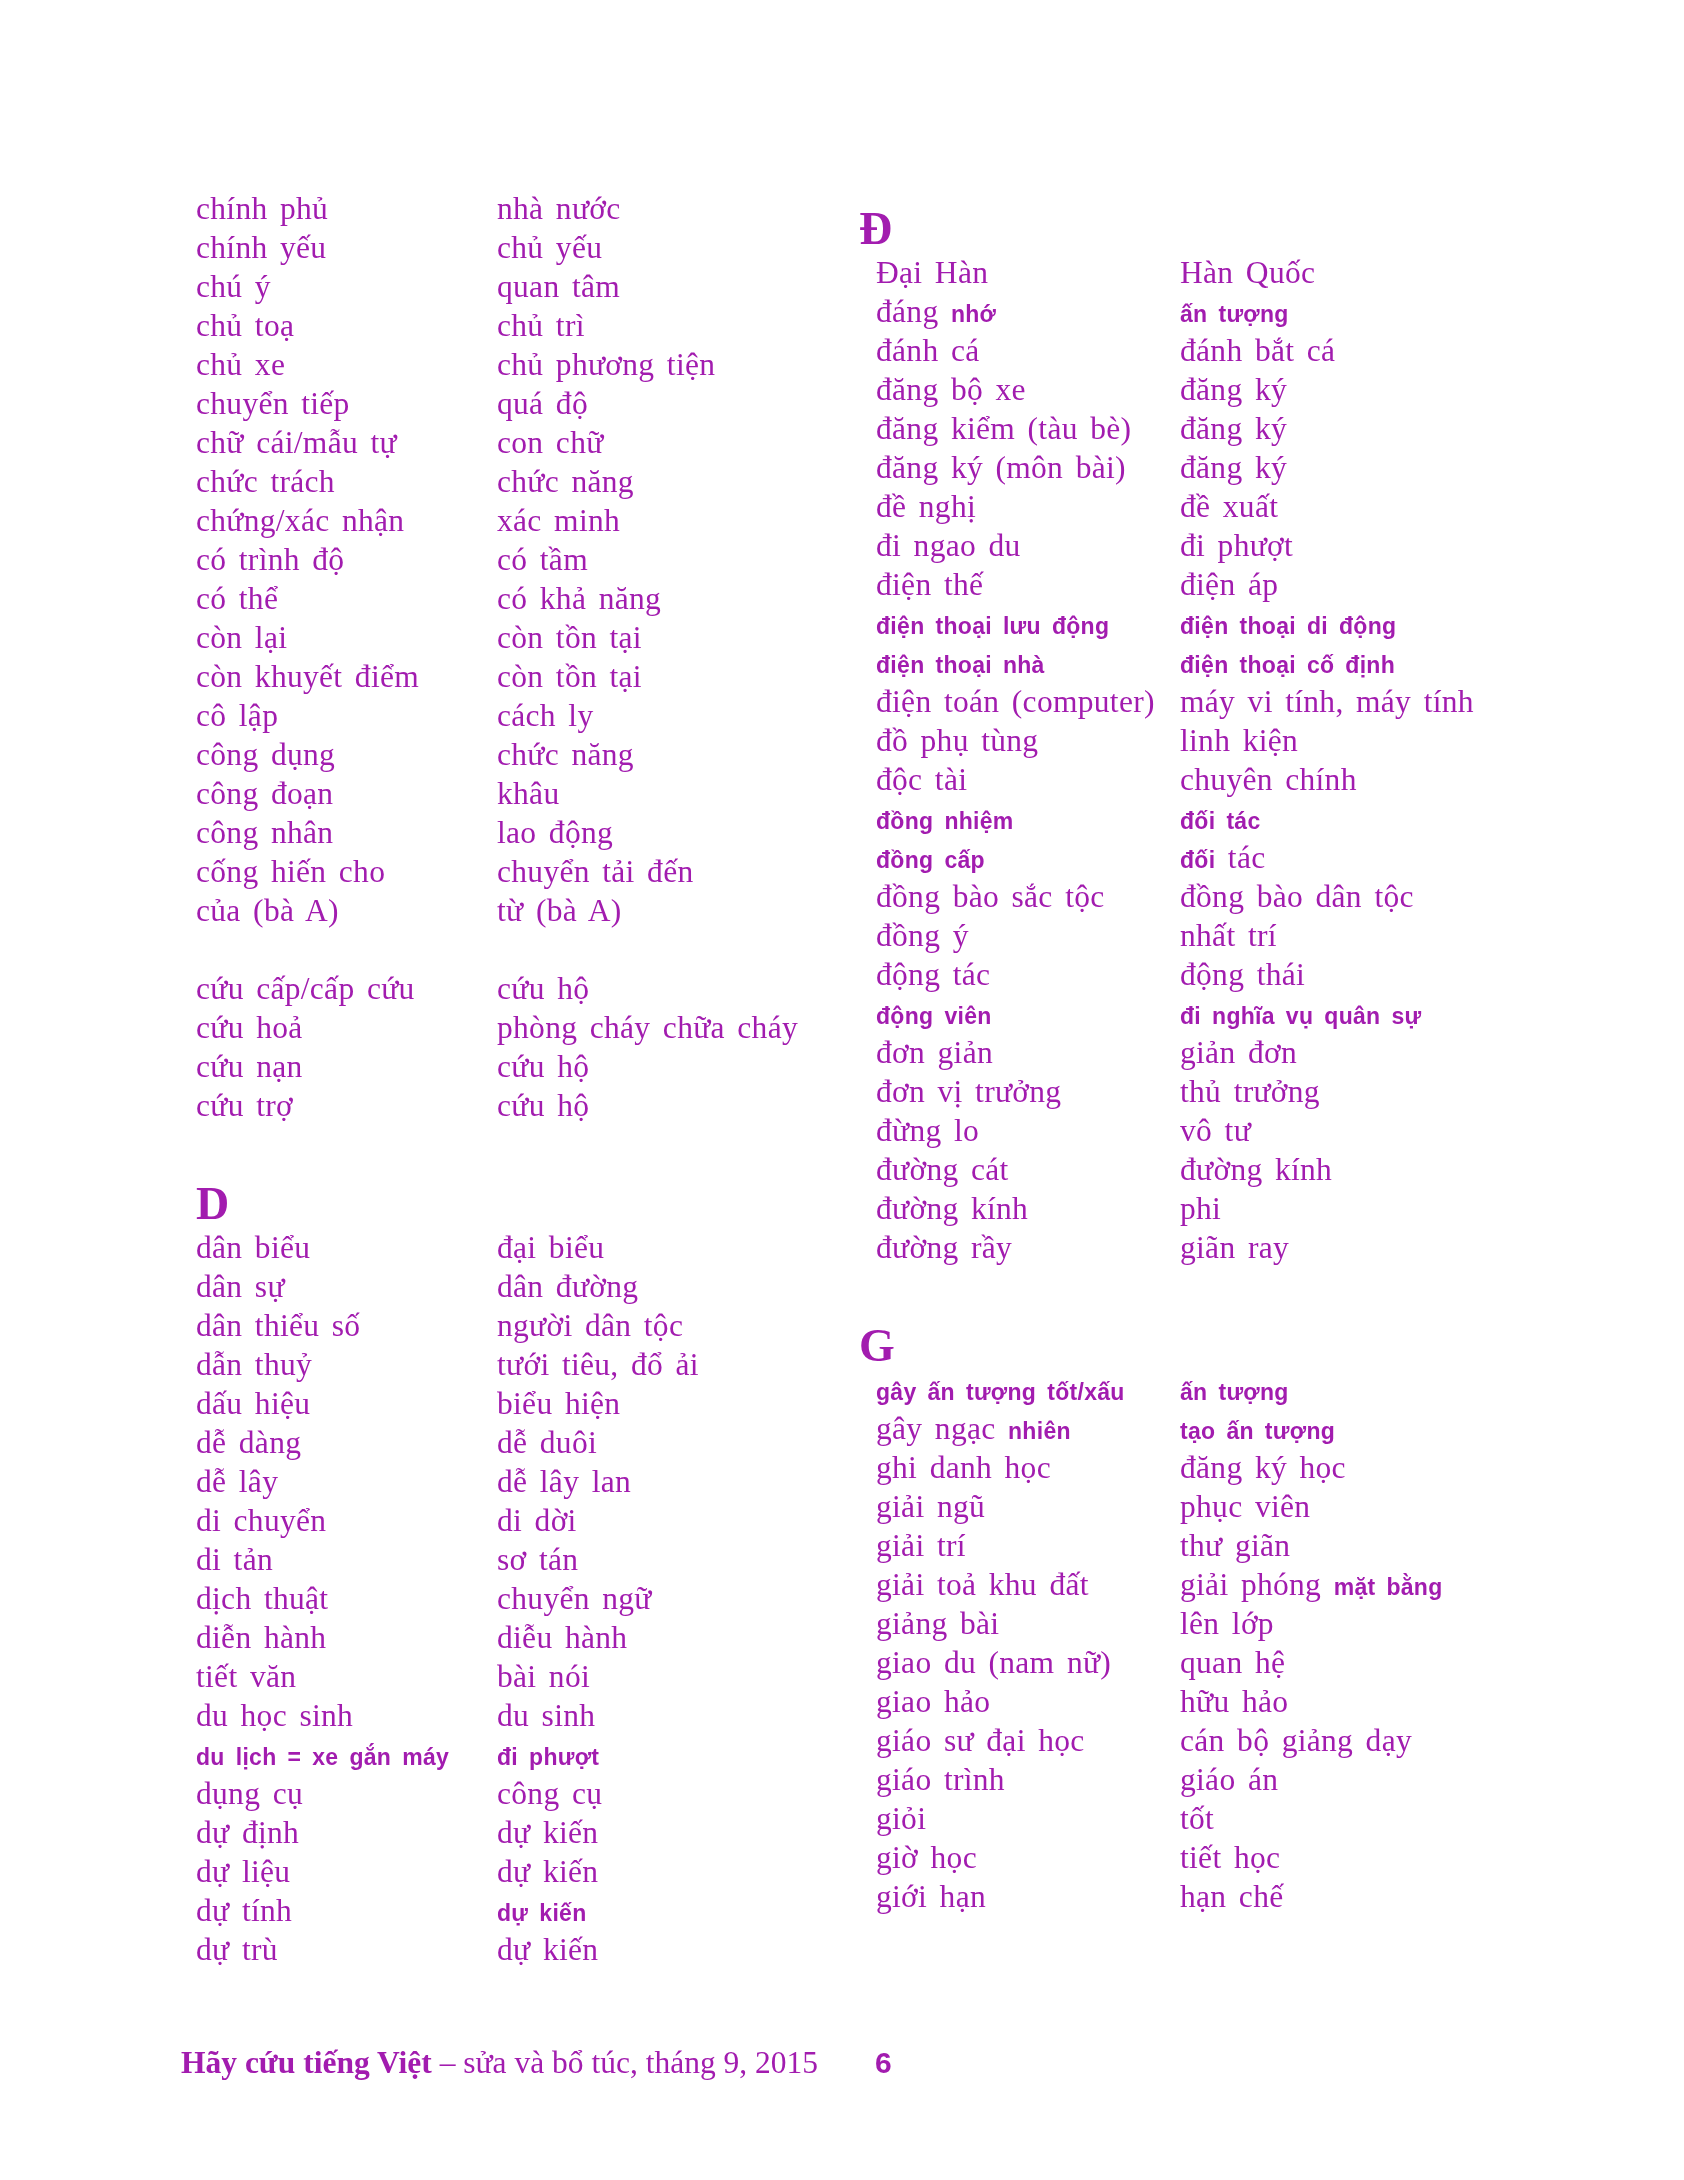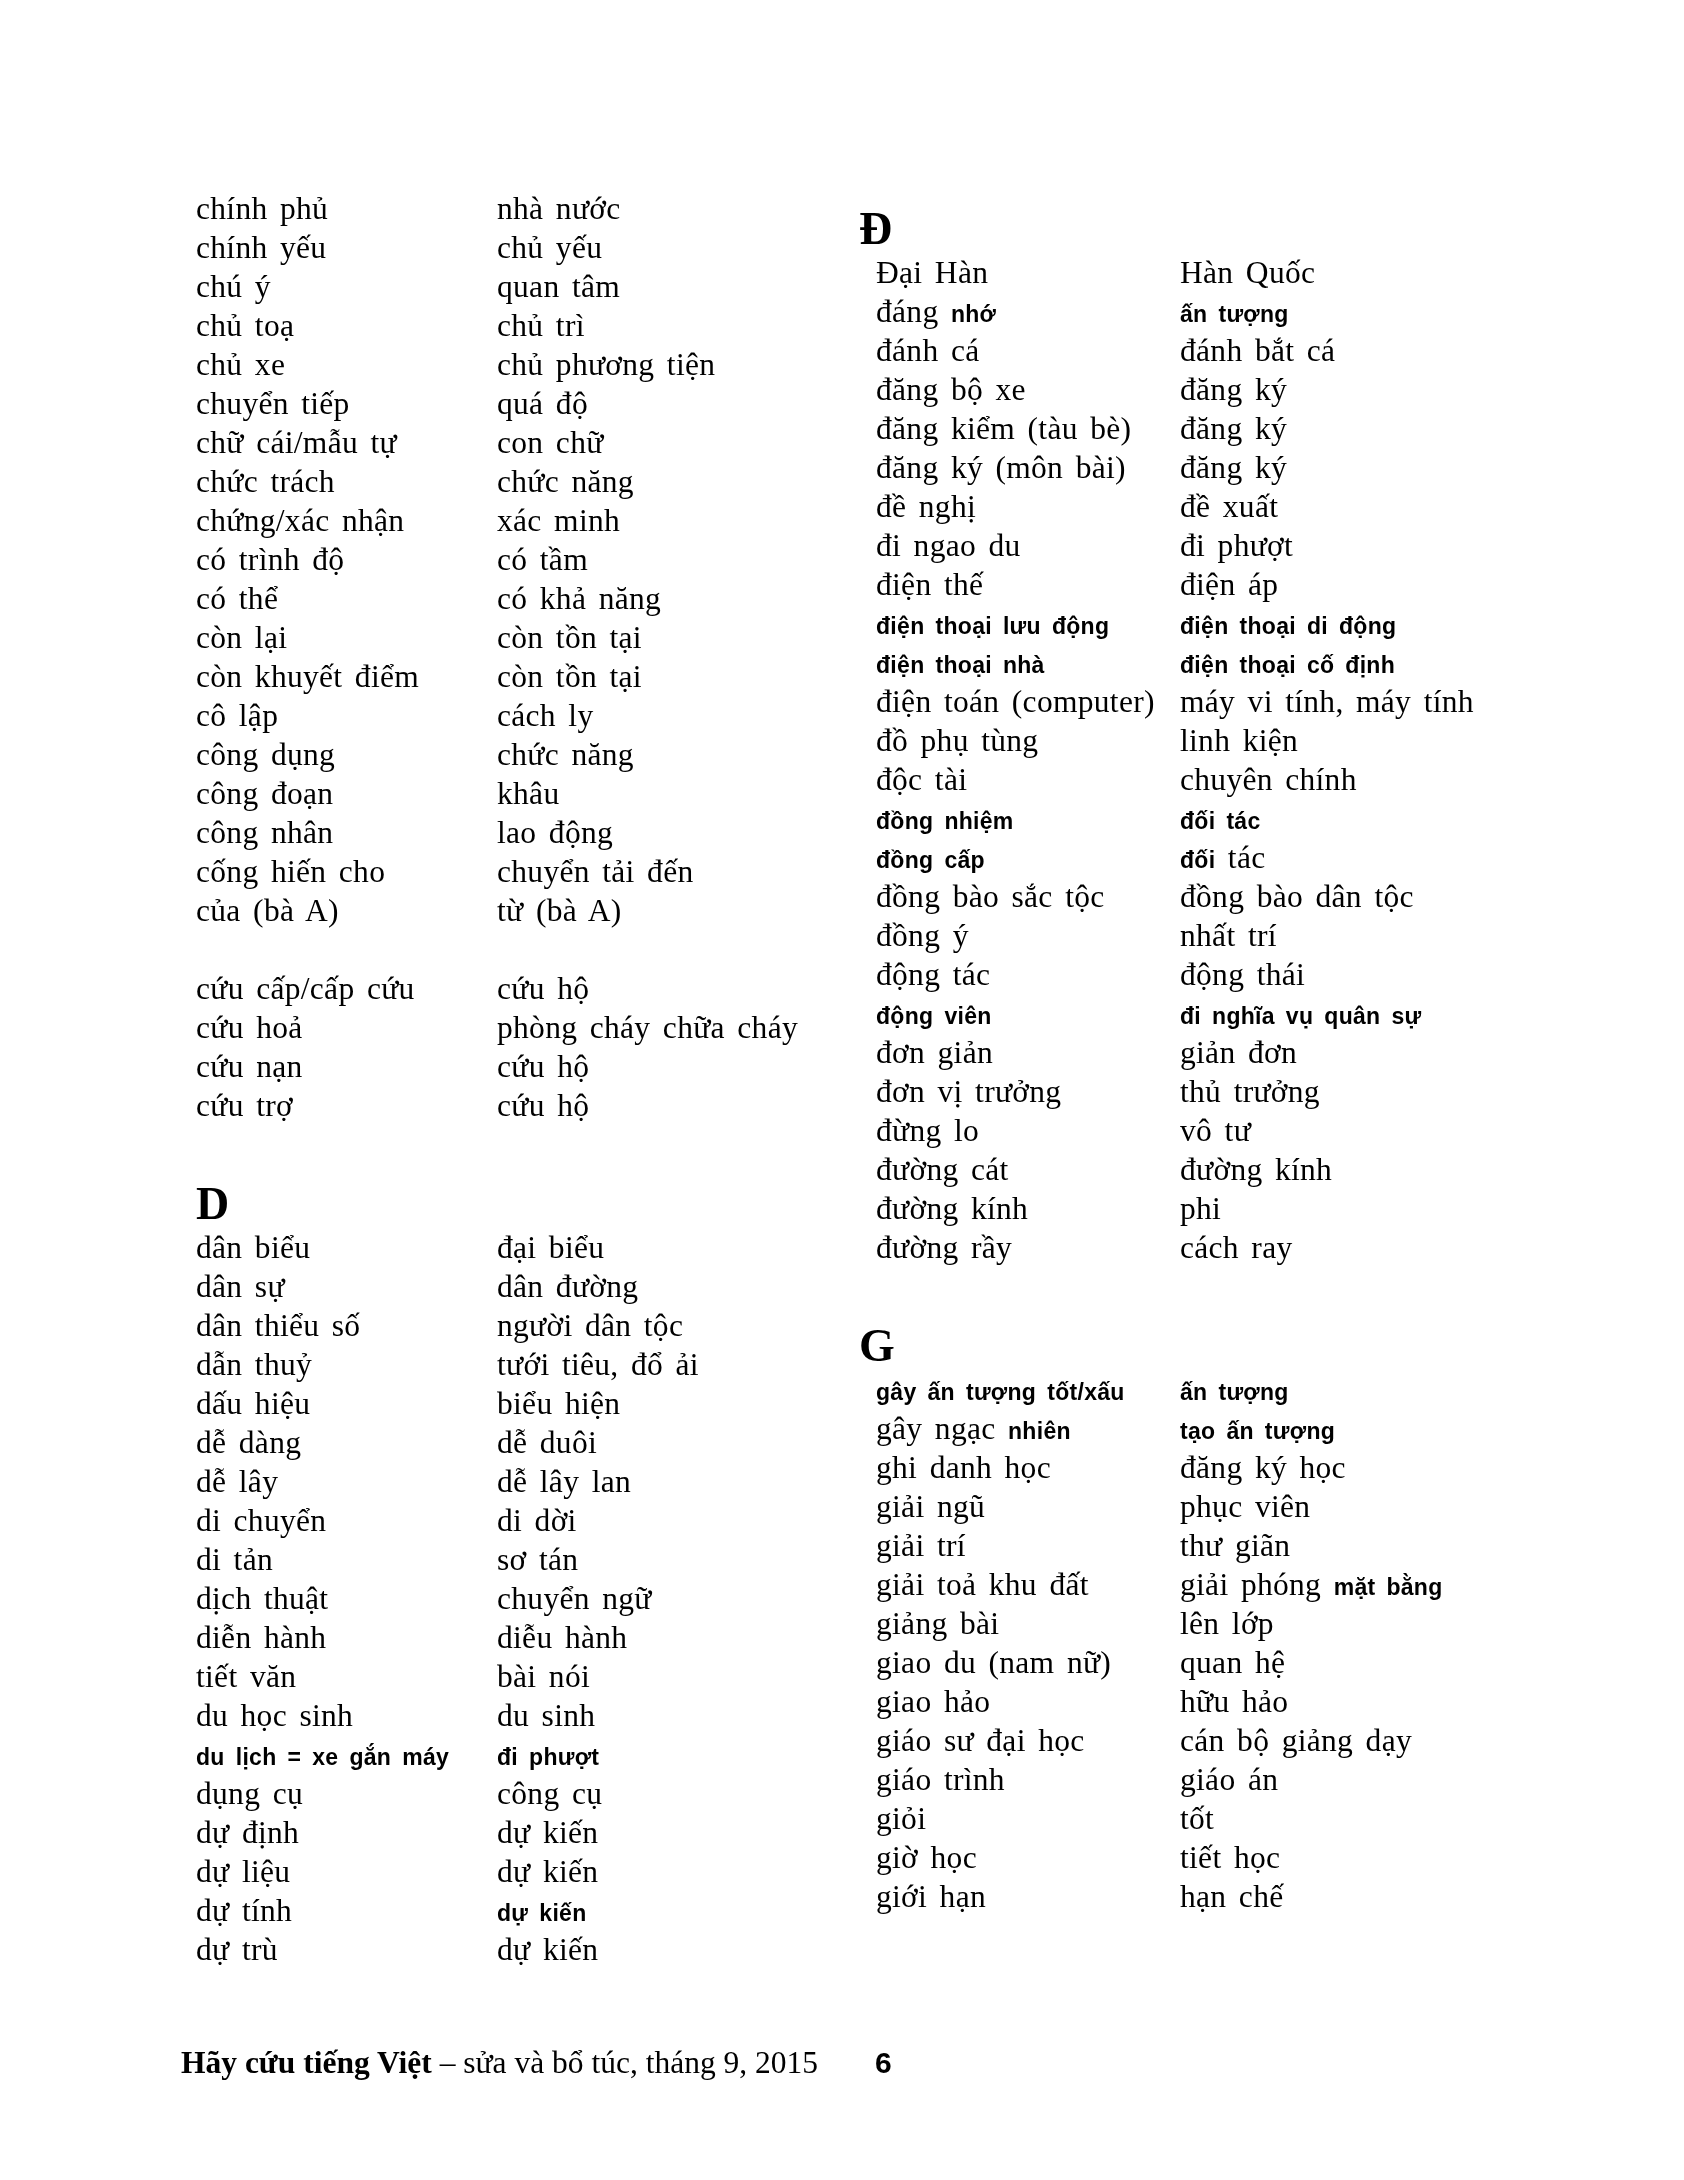--- a/index.html
+++ b/index.html
@@ -1,21 +1,21 @@
 <!DOCTYPE html>
 <html style="font-size:13.6px"><head>
 <meta charset="utf-8">
 <style>
   html,body { margin:0; padding:0; background:#e8e8e8; }
   .page {
     position:relative;
     width:1685px; height:2181px;
     background:#ffffff;
     font-family:"Liberation Serif","DejaVu Serif",serif;
-    color:#000000;
+    color:#a21caf;
     overflow:hidden;
   }
   .col-pair { position:absolute; top:189px; }
   #left-pair  { left:196px;  width:630px; }
   #right-pair { left:859px; width:775px; }
 
   .row {
     display:flex;
     height:39px;
     align-items:flex-start;
@@ -341,21 +341,21 @@
       <div class="row">
         <span class="term">đường cát</span>
         <span class="equiv">đường kính</span>
       </div>
       <div class="row">
         <span class="term">đường kính</span>
         <span class="equiv">phi</span>
       </div>
       <div class="row">
         <span class="term">đường rầy</span>
-        <span class="equiv">cách ray</span>
+        <span class="equiv">giãn ray</span>
       </div>
       <div class="row gap"></div>
       <div class="row header">
         <span class="letter">G</span>
       </div>
       <div class="row">
         <span class="term"><b>gây ấn tượng tốt/xấu</b></span>
         <span class="equiv"><b>ấn tượng</b></span>
       </div>
       <div class="row">

